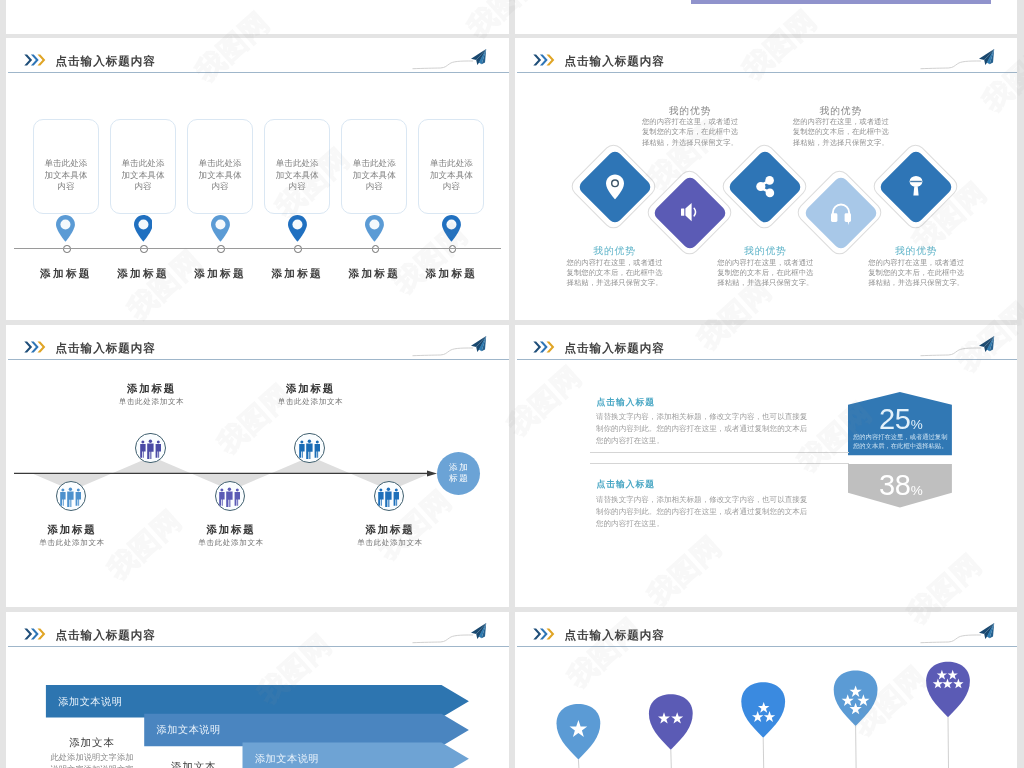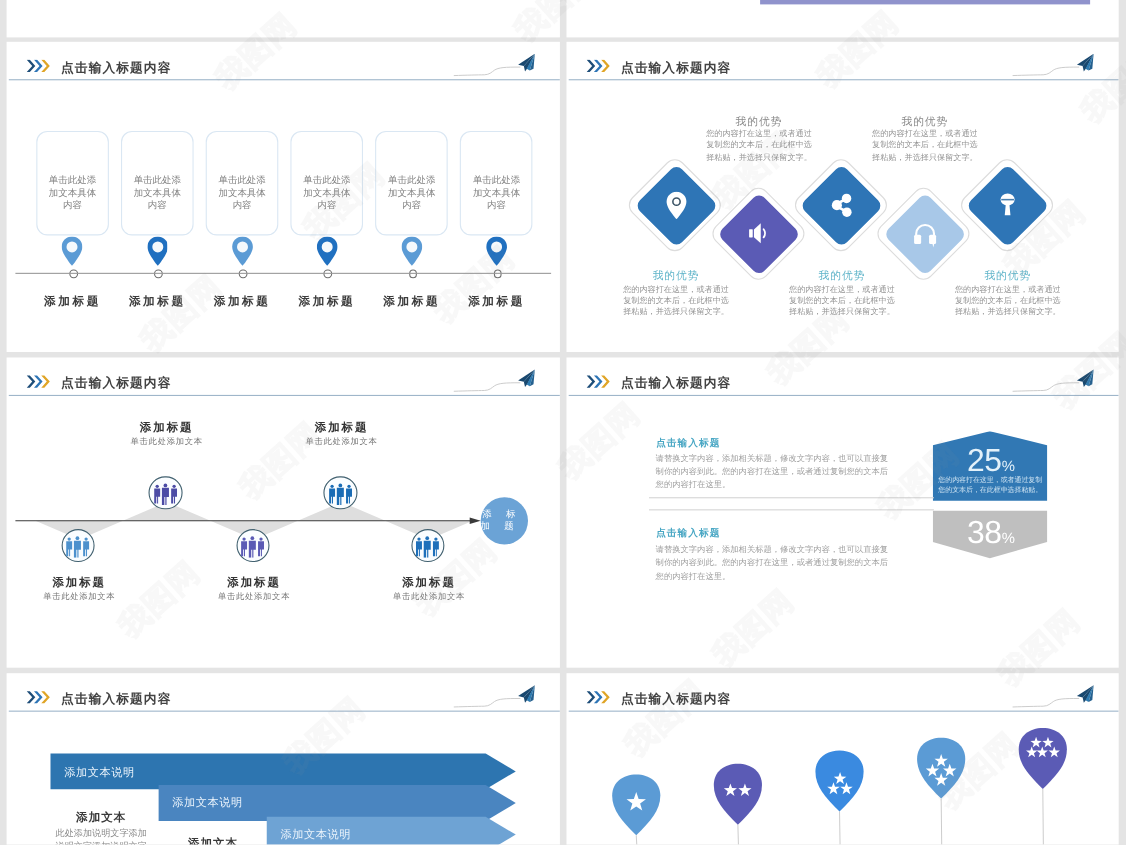--- a/index.html
+++ b/index.html
@@ -93,21 +93,21 @@
   #timeline-wrap { position: absolute; left: 0; top: 0; width: 100%; height: 100%; }
   .tl-node {
     position: absolute; width: 30.2px; height: 30.2px; border-radius: 50%;
     background: #fafdff; border: 1px solid #41606f;
     display: flex; align-items: flex-end; justify-content: center;
   }
   .tl-node svg { margin-bottom: 3.2px; }
   .tl-endcircle {
     position: absolute; width: 43.2px; height: 43.2px; border-radius: 50%;
     background: #6ba3d6; display: flex; align-items: center; justify-content: center;
-    flex-direction: row;
+    flex-direction: column;
   }
   .tl-endcircle span { font-size: 8.6px; color: #fff; line-height: 11.8px; letter-spacing: 1.6px; text-indent: 1.6px; }
   .tl-label {
     position: absolute; font-size: 10.4px; color: #333; font-weight: 600;
     letter-spacing: 1.8px; white-space: nowrap; transform: translateX(-50%);
   }
   .tl-sub {
     position: absolute; font-size: 7.6px; color: #767676;
     letter-spacing: 0.6px; white-space: nowrap; transform: translateX(-50%);
   }
@@ -118,21 +118,21 @@
   .pc-body { position: absolute; font-size: 7.55px; line-height: 12.1px; color: #9e9e9e; width: 214px; letter-spacing: 0px; }
   .pc-rule { position: absolute; height: 1px; background: #d5d5d5; }
   .pc-foot { position: absolute; font-size: 7.5px; line-height: 12.4px; color: #9e9e9e; text-align: center; letter-spacing: 0px; }
   .pc-val { position: absolute; font-size: 29px; color: #e3f1fa; font-weight: 300; letter-spacing: -0.3px; line-height:29px; }
   .pc-unit { font-size: 13.5px; letter-spacing:0; }
   .pc-cap { position: absolute; font-size: 6.3px; line-height: 9.7px; color: #cfe4f3; width: 101px; text-align: left; white-space: nowrap; }
 
   
   #arrows-wrap { position: absolute; left: 0; top: 0; width: 100%; height: 100%; }
   .arw-label { position: absolute; font-size: 10.2px; color: #eaf3fb; letter-spacing: 0.5px; white-space: nowrap; }
-  .arw-cap-t { position: absolute; font-size: 10.5px; color: #3a3a3a; font-weight: 700; letter-spacing: 0.9px; white-space: nowrap; transform: translateX(-50%);}
+  .arw-cap-t { position: absolute; font-size: 10.5px; color: #3a3a3a; font-weight: 400; letter-spacing: 0.9px; white-space: nowrap; transform: translateX(-50%);}
   .arw-cap-b { position: absolute; font-size: 8.3px; line-height: 12.4px; color: #8a8a8a; width: 83px; text-align: center; transform: translateX(-50%);}
 
   
   #balloons-wrap { position: absolute; left: 0; top: 0; width: 100%; height: 100%; }
 
   
   .watermarks { position: absolute; left: 0; top: 0; width: 1024px; height: 768px; pointer-events: none; overflow: hidden; }
   .wm {
     position: absolute; white-space: nowrap;
     font-size: 28px; font-weight: 700; letter-spacing: 1px;

